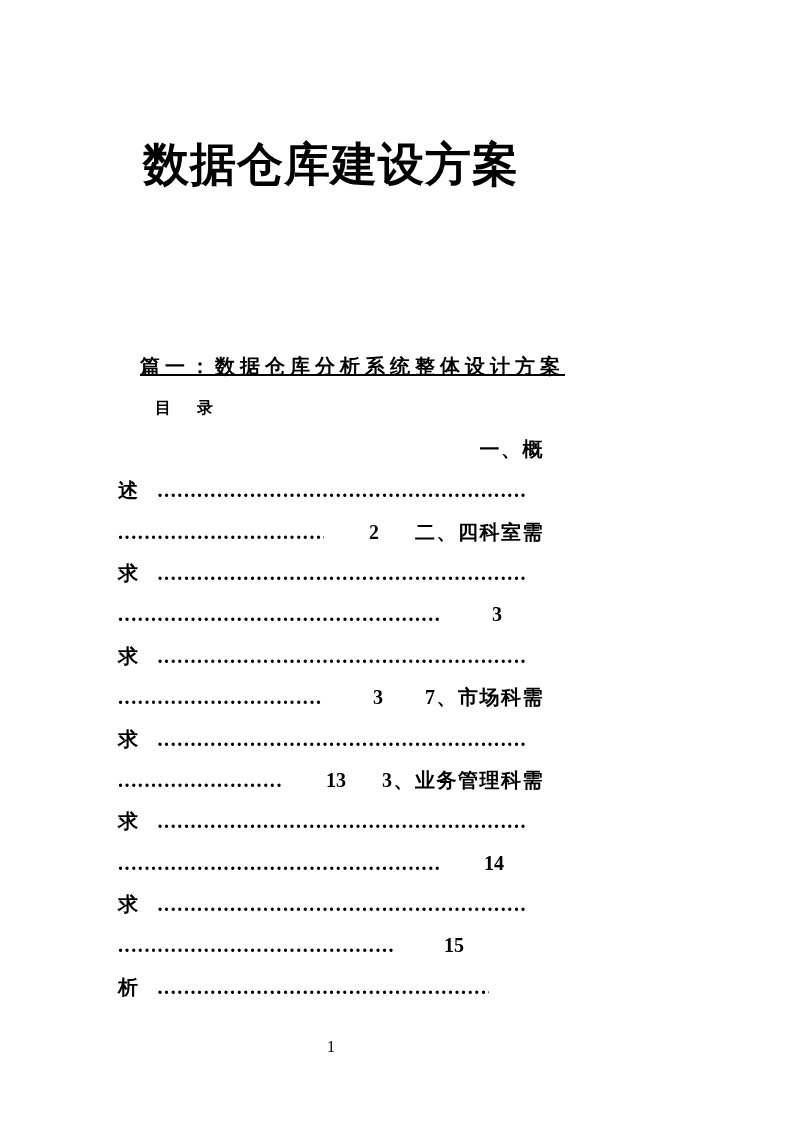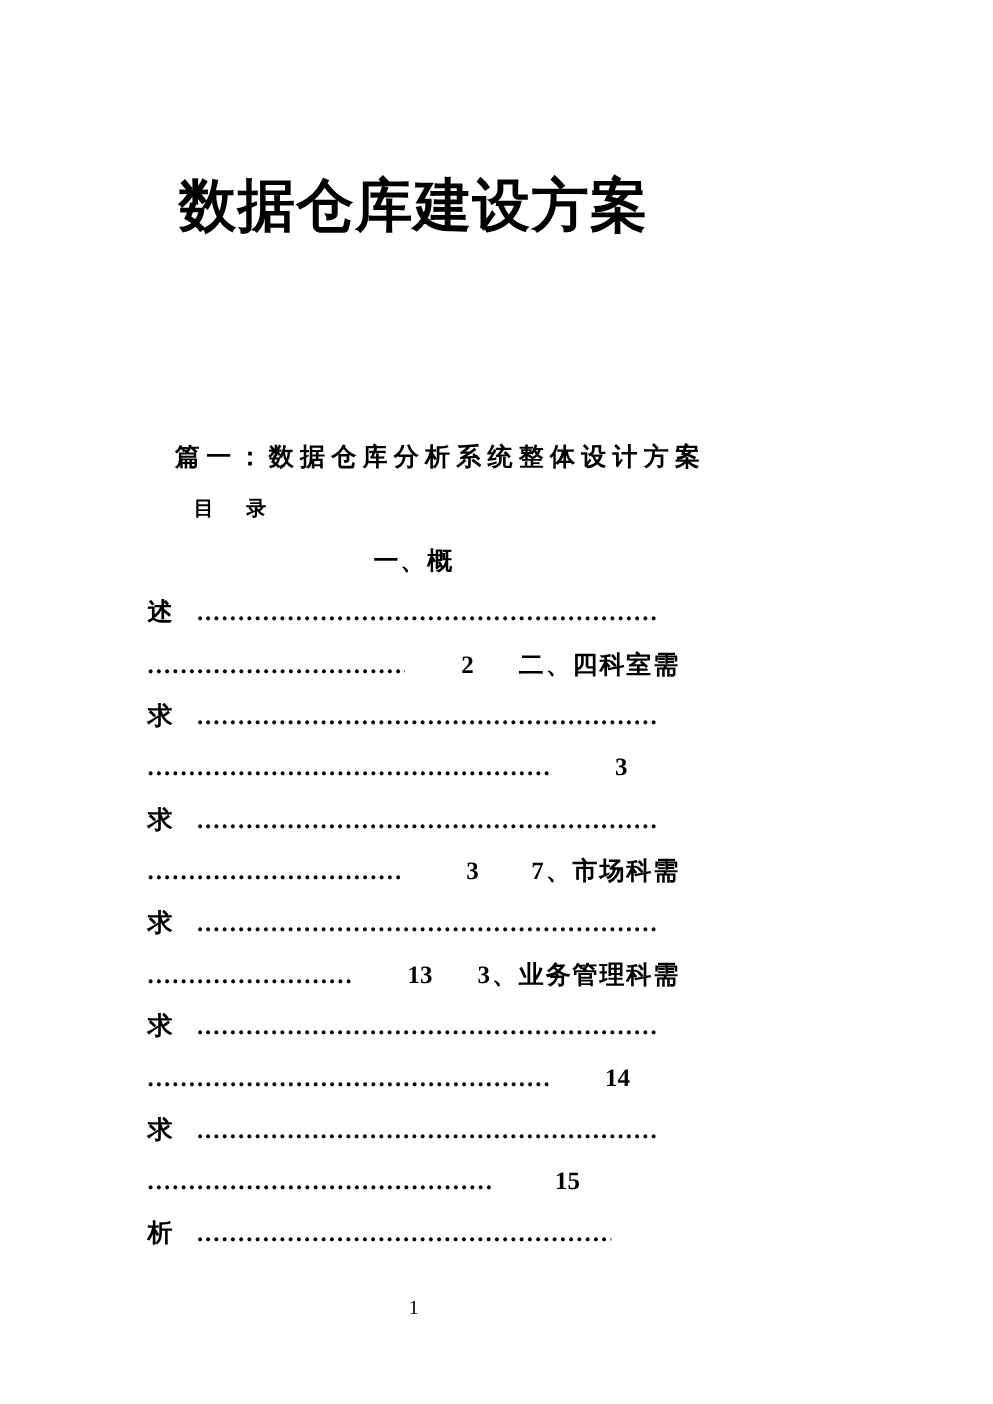--- a/index.html
+++ b/index.html
@@ -25,37 +25,38 @@
     text-align: center;
     white-space: nowrap;
   }
   .toc-section { margin-top: 150px; }
   .sec-heading {
     height: 41.4px; line-height: 41.4px;
     margin-left: 22px;
     font-size: 20px; font-weight: 700;
     letter-spacing: 5px;
     white-space: nowrap;
+    text-decoration: underline;
   }
   .toc-title {
     height: 41.4px; line-height: 41.4px;
     margin-left: 37px;
     font-size: 16px; font-weight: 700;
     letter-spacing: 5px;
     white-space: nowrap;
   }
   .toc-line {
     display: flex;
     align-items: baseline;
     height: 41.4px;
     line-height: 41.4px;
     font-size: 20px;
     font-weight: 700;
   }
-  .toc-line.align-right { justify-content: center; }
+  .toc-line.align-right { justify-content: flex-end; }
   .toc-text {
     flex: 0 0 auto;
     letter-spacing: 1.5px;
     white-space: nowrap;
   }
   .toc-num {
     flex: 0 0 auto;
     letter-spacing: 0;
     white-space: nowrap;
   }

